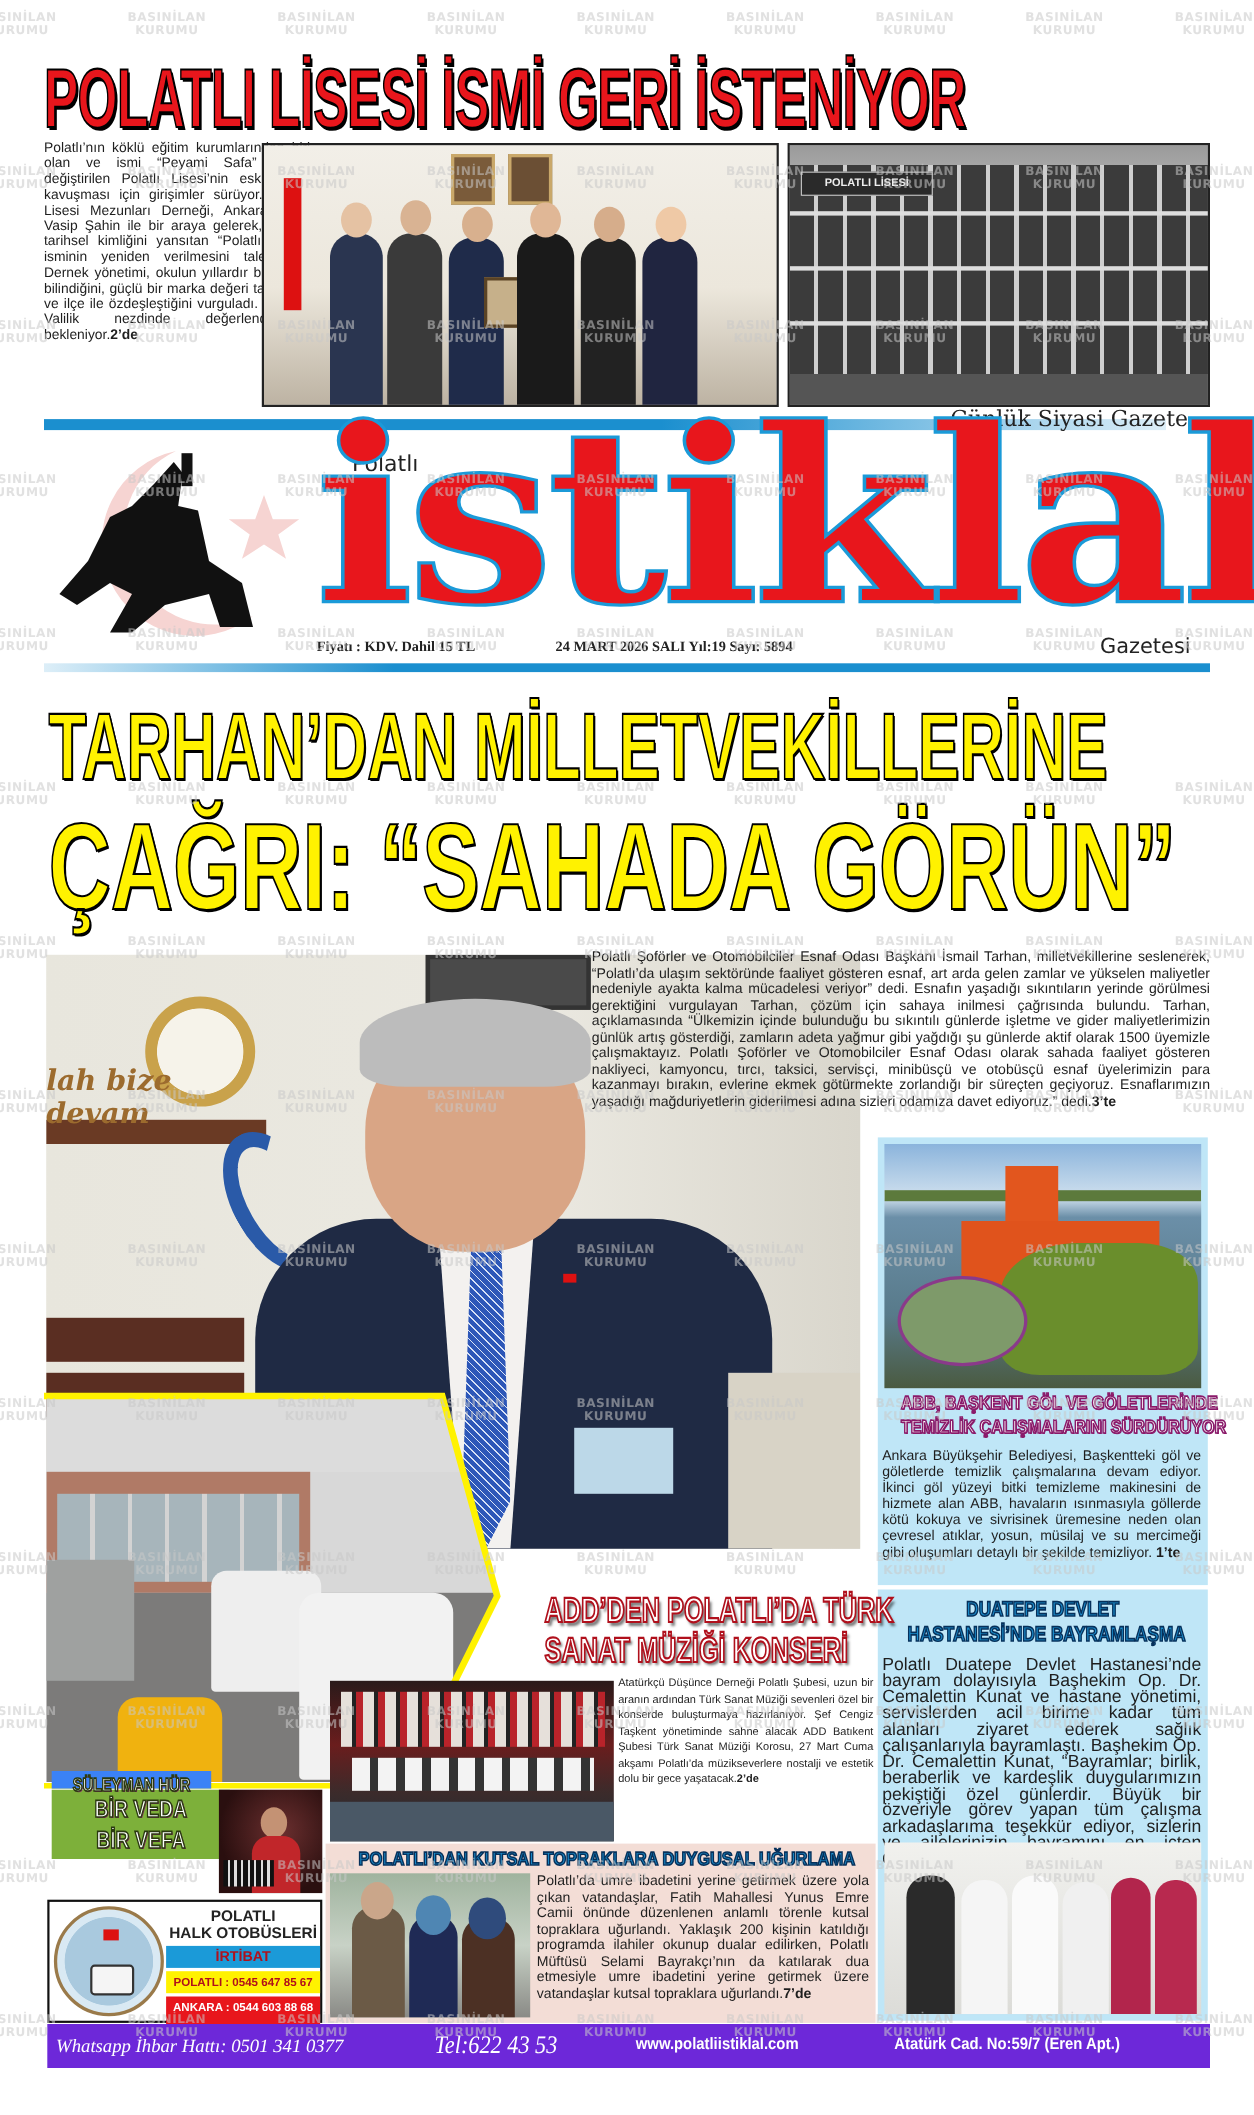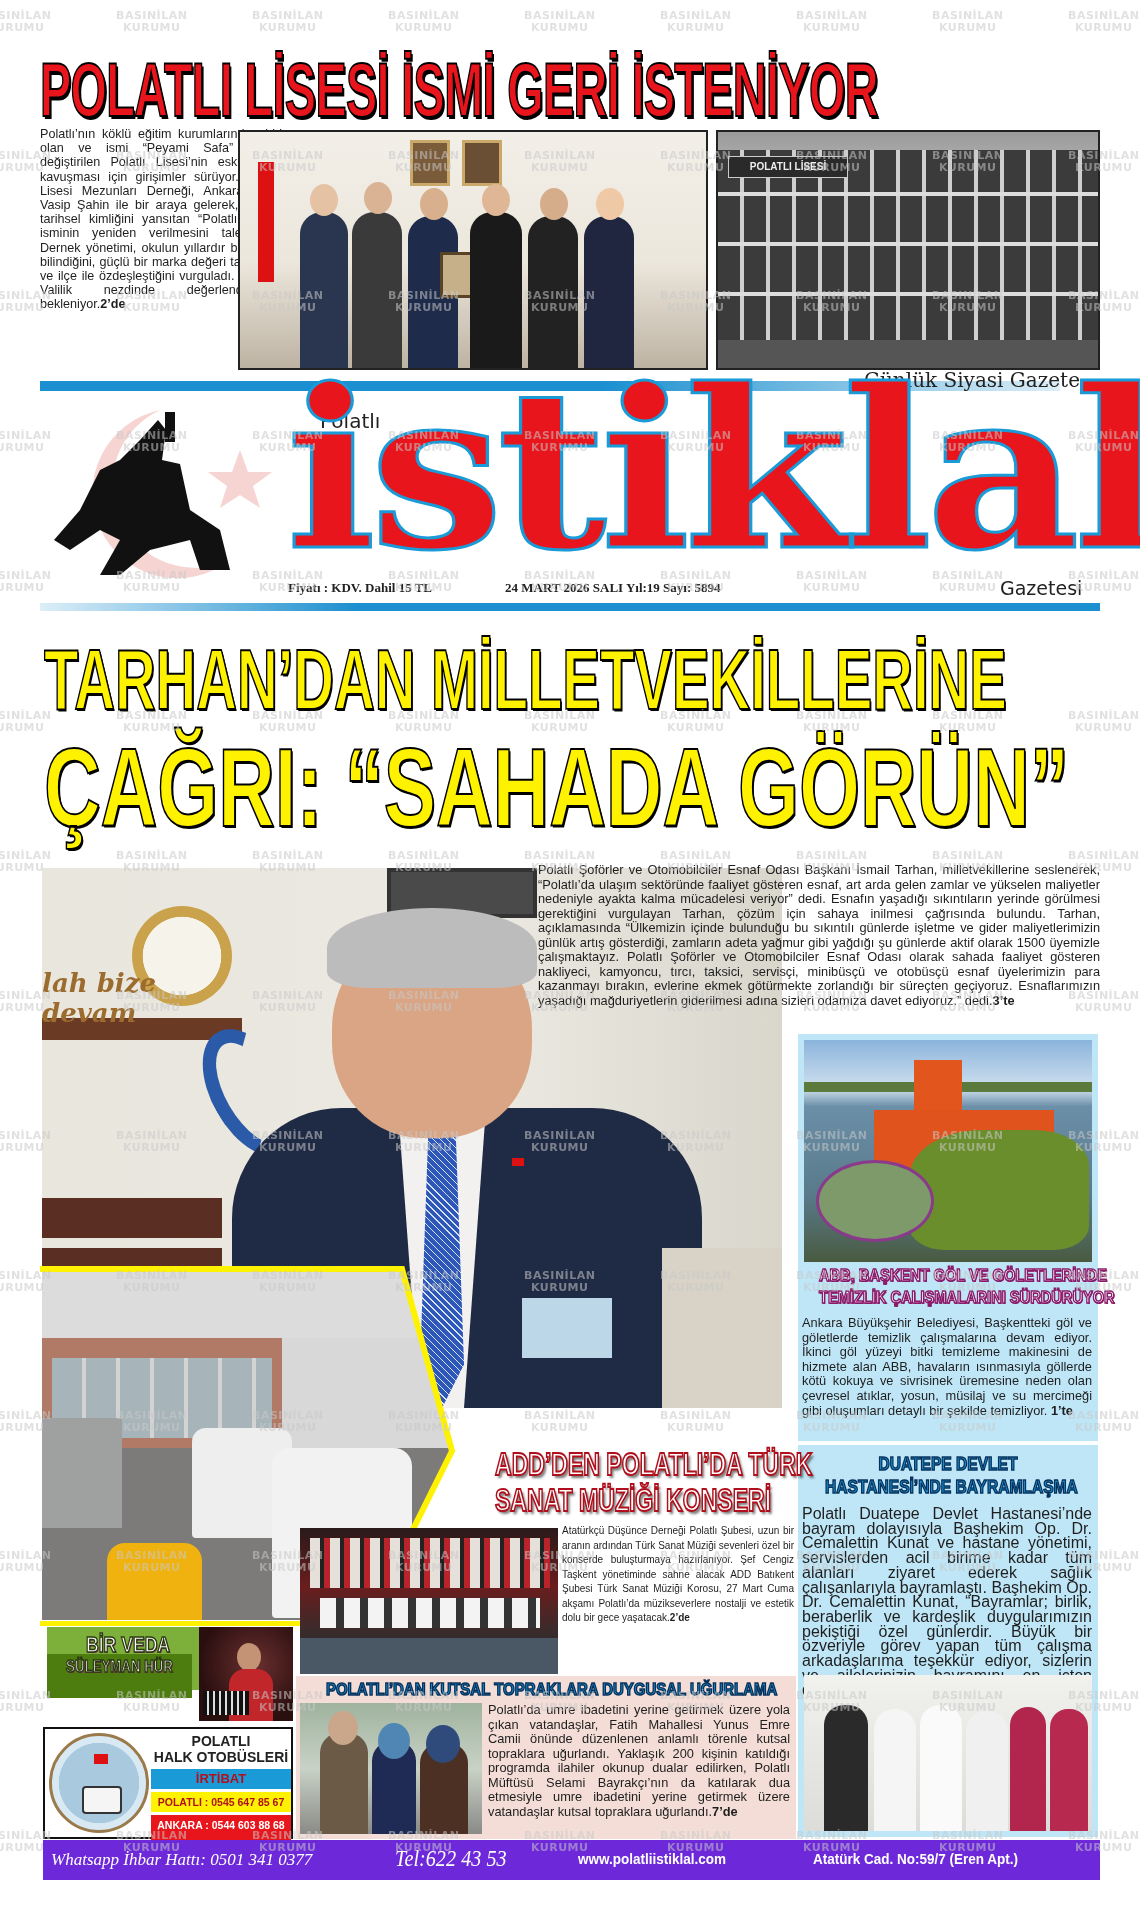--- a/index.html
+++ b/index.html
@@ -175,21 +175,21 @@
   </div>
   <div class="abs body-text" style="left:192px;top:27px;width:302px;font-size:12.8px;line-height:14.5px">
     <span>Polatlı’da umre ibadetini yerine getirmek üzere yola çıkan vatandaşlar, Fatih Mahallesi Yunus Emre Camii önünde düzenlenen anlamlı törenle kutsal topraklara uğurlandı. Yaklaşık 200 kişinin katıldığı programda ilahiler okunup dualar edilirken, Polatlı Müftüsü Selami Bayrakçı’nın da katılarak dua etmesiyle umre ibadetini yerine getirmek üzere vatandaşlar kutsal topraklara uğurlandı.</span><b>7’de</b>
   </div>
 </div>
 
 <div class="abs" style="left:47px;top:1627px;width:162px;height:63px;background:#7db03a;text-align:center">
   <div class="sub-hl-pink" style="-webkit-text-stroke:1.5px #2a3a10;font-size:22px;line-height:28px;margin-top:4px;transform:scaleX(.8)">BİR VEDA</div>
   <div class="sub-hl-pink" style="-webkit-text-stroke:1.5px #2a3a10;font-size:22px;line-height:28px;transform:scaleX(.8)">BİR VEFA</div>
 </div>
-<div class="abs" style="left:47px;top:1654px;width:145px;height:44px;background:#4d7c0f;text-align:center">
+<div class="abs" style="left:47px;top:1610px;width:145px;height:16px;background:#3b82f6;text-align:center">
   <div class="sub-hl-pink" style="-webkit-text-stroke:1.5px #2a3a10;font-size:17px;line-height:26px;transform:scaleX(.78)">SÜLEYMAN HÜR</div>
 </div>
 <div class="photo" style="left:199px;top:1627px;width:94px;height:94px;background:radial-gradient(circle at 60% 40%,#6b2f2f,#2a0f0f 70%)">
   <div class="abs" style="left:38px;top:16px;width:24px;height:28px;background:#c49274;border-radius:50%"></div>
   <div class="abs" style="left:30px;top:42px;width:44px;height:52px;background:#c1262a;border-radius:16px 16px 0 0"></div>
   <div class="abs" style="left:4px;top:64px;width:46px;height:24px;background:repeating-linear-gradient(90deg,#111 0 4px,#ddd 4px 6px)"></div>
 </div>
 
 <div class="abs" style="left:43px;top:1727px;width:250px;height:112px;border:2px solid #111;background:#fff">
   <div class="abs" style="left:4px;top:4px;width:100px;height:100px;border-radius:50%;border:3px solid #9a7a4a;background:radial-gradient(circle,#a9c9de 0 60%,#d9e9f3 61%)">

